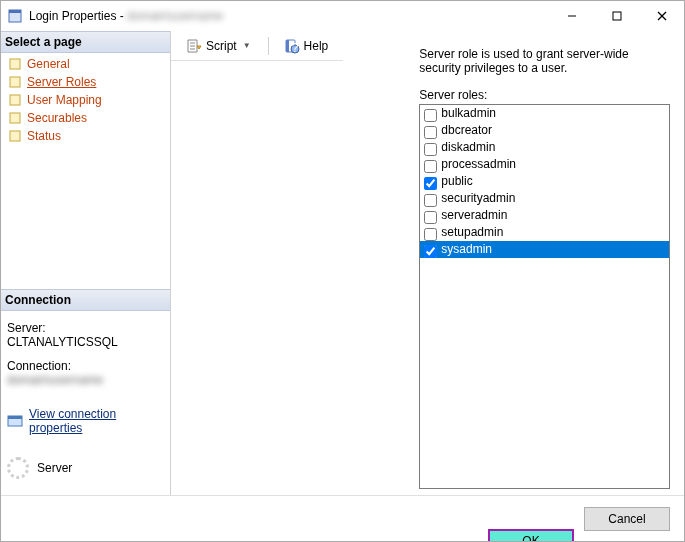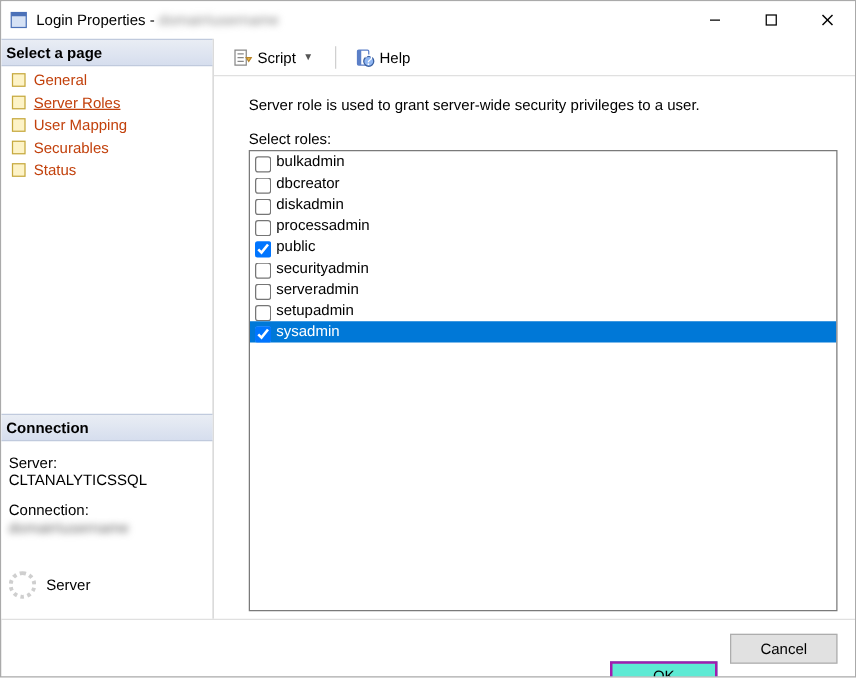--- a/index.html
+++ b/index.html
@@ -19,21 +19,21 @@
     .page-item .plink { color: #c2410c; }
     .sm-icon { width:16px; height:16px; display:flex; align-items:center; justify-content:center; }
     .conn-body { padding: 6px 6px; font-size:12px; }
     .conn-body .lbl { margin-top:4px; }
     .conn-body .val { color:#000; }
     .conn-body .blurval { filter: blur(3px); color:#666; }
     .link-row { display:flex; align-items:center; gap:6px; margin-top:14px; padding:0 6px;}
     .link-row a { color:#0a2f7b; text-decoration: underline; cursor:pointer;}
     .progress-body { padding:6px; display:flex; align-items:center; gap:8px; }
     .spinner { width:22px; height:22px; border:3px dotted #cfcfcf; border-radius:50%; }
-    .main { flex:1; display:flex; flex-direction:column; min-width:0; }
+    .main { flex:1; display:flex; flex-direction:row; min-width:0;gap:48px; }
     .toolbar { height:30px; display:flex; align-items:center; gap:4px; padding:4px 8px; border-bottom:1px solid #e0e0e0; }
     .tbtn { display:flex; align-items:center; gap:4px; padding:2px 6px; border:1px solid transparent; }
     .dd { font-size:8px; color:#555; padding:0 2px;}
     .main-body { flex:1; padding: 16px 14px 6px 28px; display:flex; flex-direction:column; min-height:0; }
     .desc { margin-bottom: 13px; }
     .roles-label { margin-bottom: 2px; }
     .roles-box { flex:1; border:1px solid #7a7a7a; background:#fff; overflow:auto; }
     .role-row { display:flex; align-items:flex-end; gap:4px; padding:0 4px; height:17px; line-height:17px; }
     .role-row input[type=checkbox]{ width:13px; height:13px; margin:0; }
     .role-row.selected { background:#0078d7; color:#fff; }
@@ -124,20 +124,29 @@
 
     <div class="fillflex"></div>
 
     <div class="panel-header">Connection</div>
     <div class="conn-body">
       <div class="lbl">Server:</div>
       <div class="val">CLTANALYTICSSQL</div>
       <div class="lbl" style="margin-top:10px">Connection:</div>
       <div class="blurval">domain\username</div>
     </div>
+    <div class="link-row">
+      <span class="sm-icon">
+          <svg width="16" height="16">
+            <rect x="1" y="3" width="14" height="10" fill="#cfe3ff" stroke="#4a7ab7"></rect>
+            <rect x="1" y="3" width="14" height="3" fill="#4a7ab7"></rect>
+          </svg>
+        </span>
+      <a>View connection properties</a>
+    </div>
 
     <div style="height:16px"></div>
 
     <div class="progress-body">
       <div class="spinner"></div>
       <span>Server</span>
     </div>
     <div style="height:10px"></div>
   </div>
 
@@ -163,21 +172,21 @@
               <circle cx="11" cy="11" r="4" fill="#8fb6f2" stroke="#3a5fa0"></circle>
               <text x="11" y="14" font-size="6" text-anchor="middle" fill="#fff">?</text>
             </svg>
           </span>
         <span>Help</span>
       </div>
     </div>
 
     <div class="main-body">
       <div class="desc">Server role is used to grant server-wide security privileges to a user.</div>
-      <div class="roles-label">Select roles:</div>
+      <div class="roles-label">Server roles:</div>
       <div class="roles-box" id="roles-box">
           <div class="role-row">
             <input type="checkbox" style="">
             <span>bulkadmin</span>
           </div>
           <div class="role-row">
             <input type="checkbox" style="">
             <span>dbcreator</span>
           </div>
           <div class="role-row">

